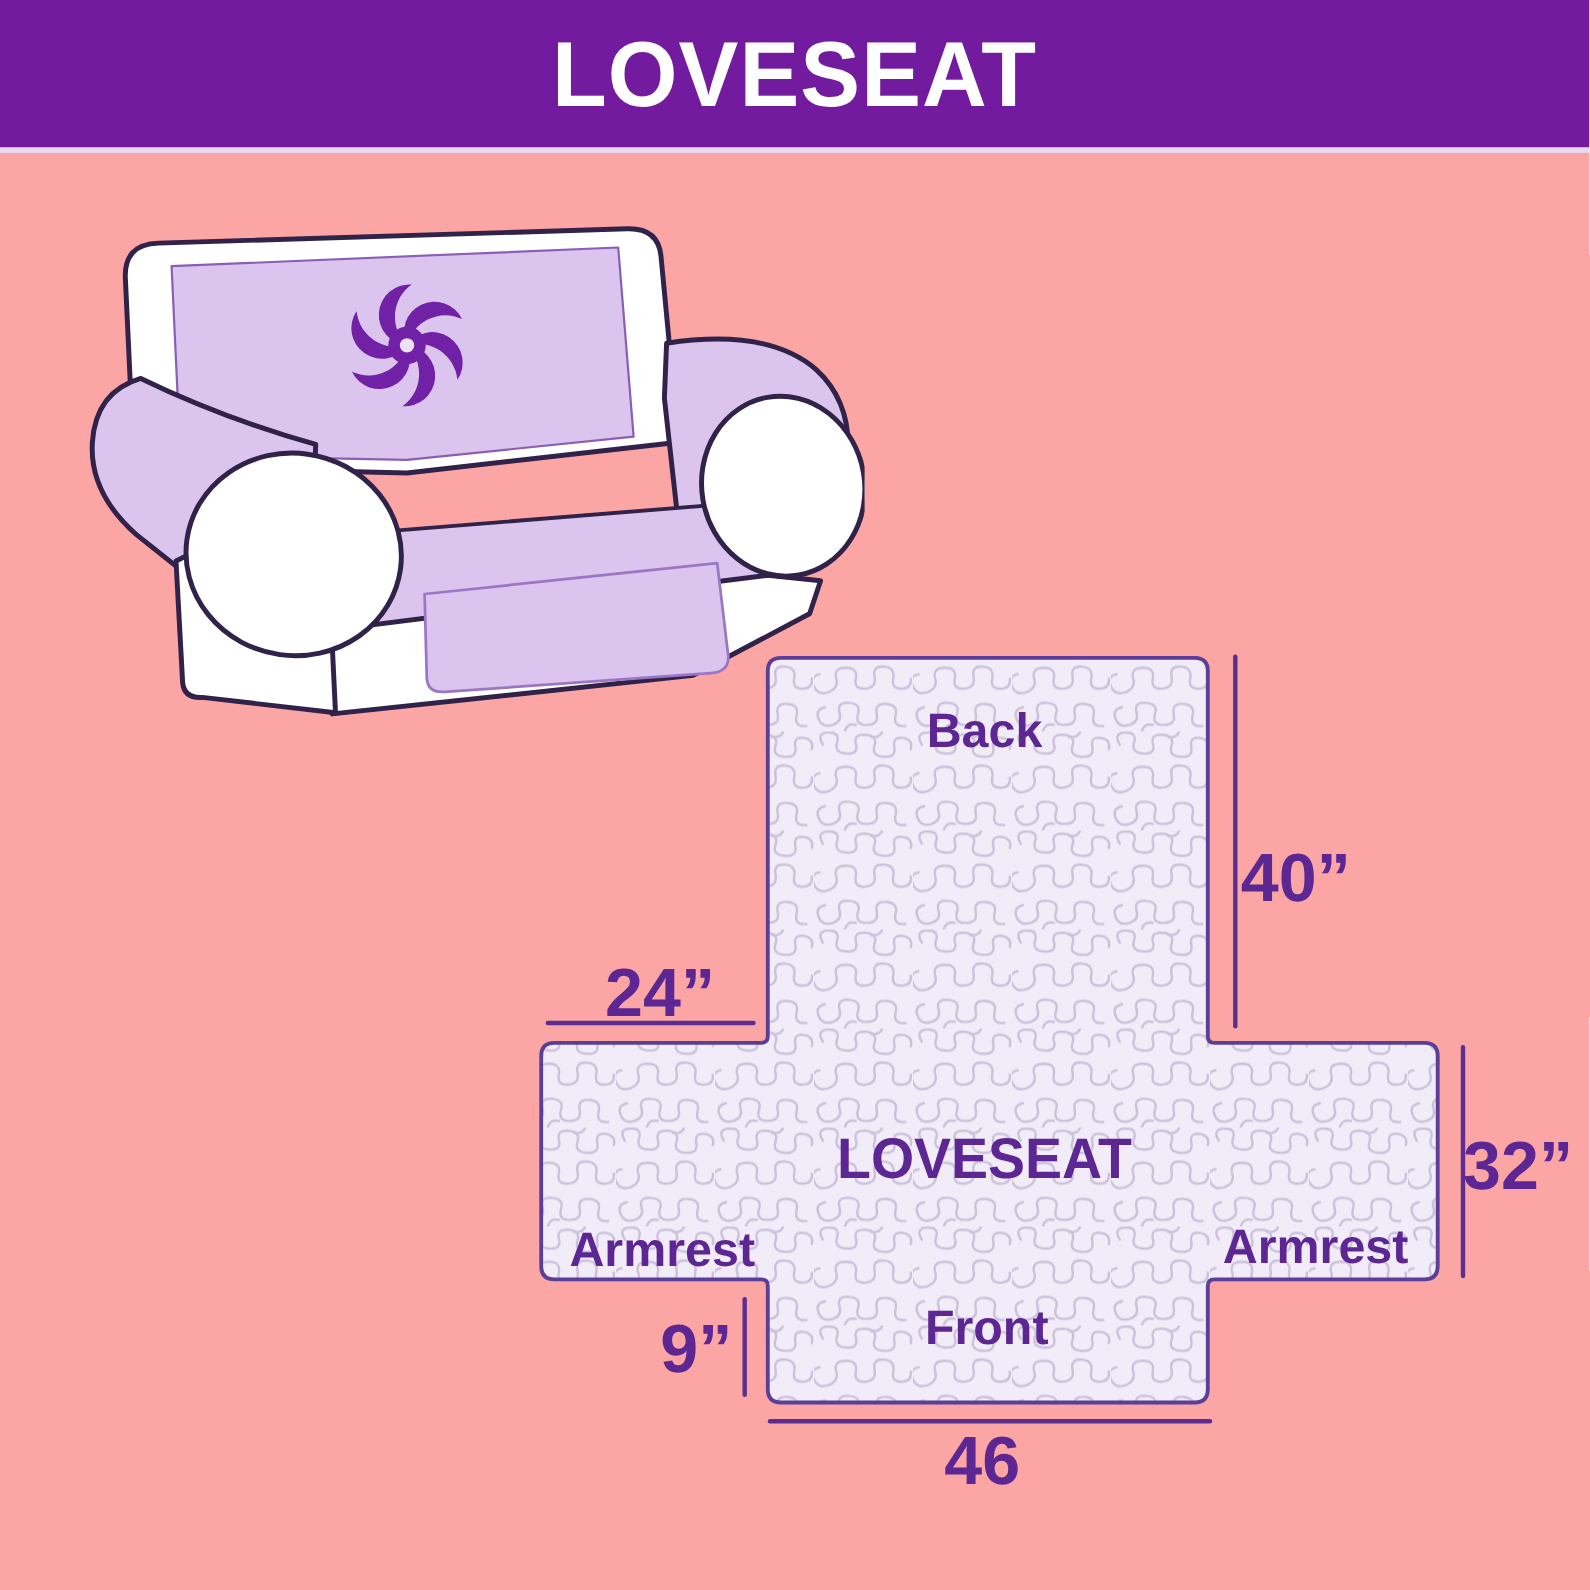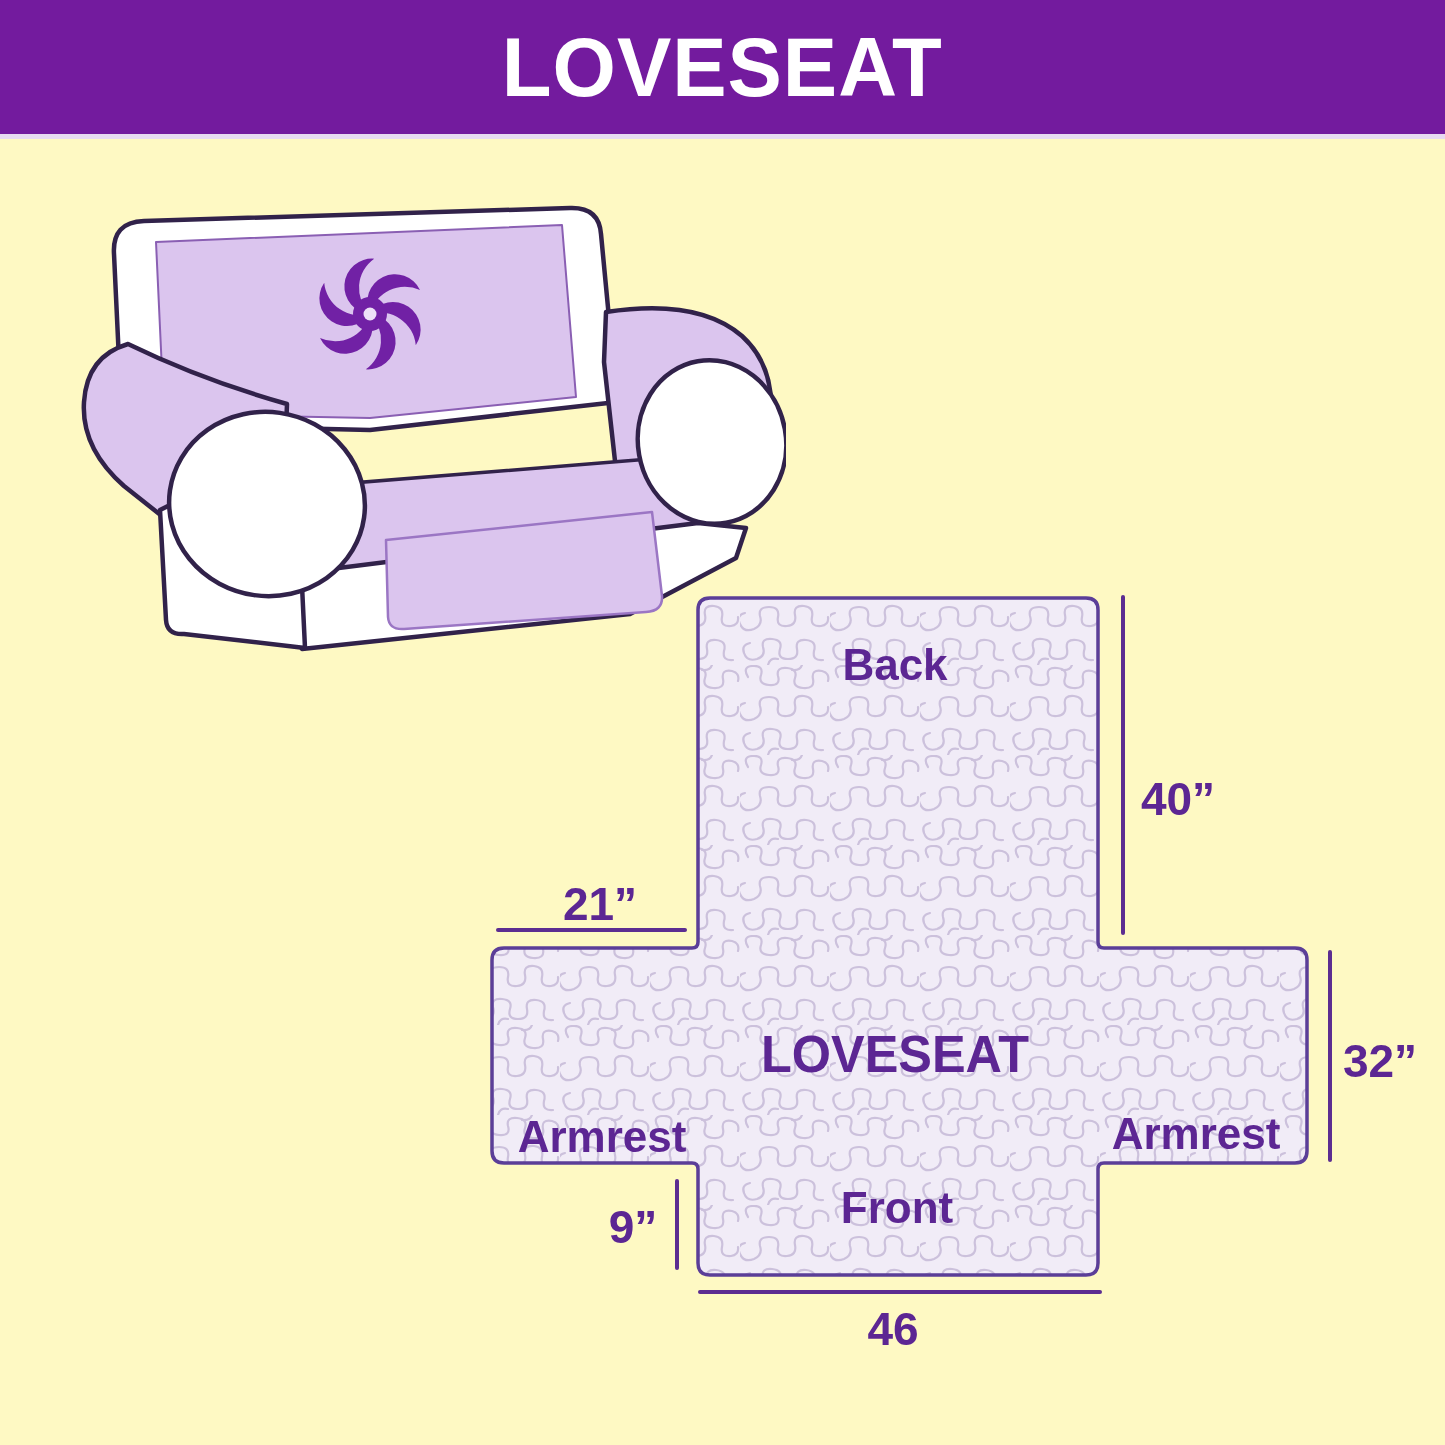--- a/index.html
+++ b/index.html
@@ -1,38 +1,38 @@
 <!DOCTYPE html>
 <html><head>
 <meta charset="utf-8">
 <style>
   html,body{margin:0;padding:0;background:#ffffff;}
   .page{
-    position:relative;width:1445px;height:1445px;background:#fef9c3;overflow:hidden;
+    position:relative;width:1445px;height:1445px;background:#fca5a5;overflow:hidden;
     font-family:"Liberation Sans", sans-serif;
   }
   .header{
     position:absolute;left:0;top:0;width:1445px;height:134px;background:#731B9E;
     display:flex;align-items:center;justify-content:center;
   }
   .header-strip{
     position:absolute;left:0;top:134px;width:1445px;height:5px;background:#E7DAF1;
   }
   .page-title{
     color:#ffffff;font-size:84px;font-weight:700;letter-spacing:1px;line-height:1;
     transform:scaleX(0.97);
   }
   .sofa-svg{position:absolute;left:70px;top:192px;width:716px;height:466px;}
   .diagram-svg{position:absolute;left:470px;top:575px;width:950px;height:790px;}
   .lbl{
     position:absolute;transform:translate(-50%,-50%);color:#5C2693;font-weight:700;
     white-space:nowrap;line-height:1;
   }
   .lbl-section{font-size:44px;}
-  .lbl-dim{font-size:46px;}
+  .lbl-dim{font-size:62px;}
   .lbl-product{font-size:52px;letter-spacing:0px;transform:translate(-50%,-50%) scaleX(0.97);}
   
   .pos-back{left:895px;top:629px;margin-top:36px;}
   .pos-40{left:1178px;top:799px;}
   .pos-24{left:600px;top:904px;}
   .pos-loveseat{left:895px;top:1054px;}
   .pos-armrest-l{left:602px;top:1137px;}
   .pos-armrest-r{left:1196px;top:1134px;}
   .pos-23{left:1380px;top:1061px;}
   .pos-13{left:633px;top:1227px;}
@@ -103,21 +103,21 @@
       <line x1="653" y1="22" x2="653" y2="358"></line>
       <line x1="28" y1="355" x2="215" y2="355"></line>
       <line x1="860" y1="377" x2="860" y2="585"></line>
       <line x1="207" y1="606" x2="207" y2="693"></line>
       <line x1="230" y1="717" x2="630" y2="717"></line>
     </g>
   </svg>
 
   <div class="lbl lbl-section pos-back">Back</div>
   <div class="lbl lbl-dim pos-40">40”</div>
-  <div class="lbl lbl-dim pos-24">21”</div>
+  <div class="lbl lbl-dim pos-24">24”</div>
   <div class="lbl lbl-product pos-loveseat">LOVESEAT</div>
   <div class="lbl lbl-section pos-armrest-l">Armrest</div>
   <div class="lbl lbl-section pos-armrest-r">Armrest</div>
   <div class="lbl lbl-dim pos-23">32”</div>
   <div class="lbl lbl-dim pos-13">9”</div>
   <div class="lbl lbl-section pos-front">Front</div>
   <div class="lbl lbl-dim pos-46">46</div>
 
 </div>
 

